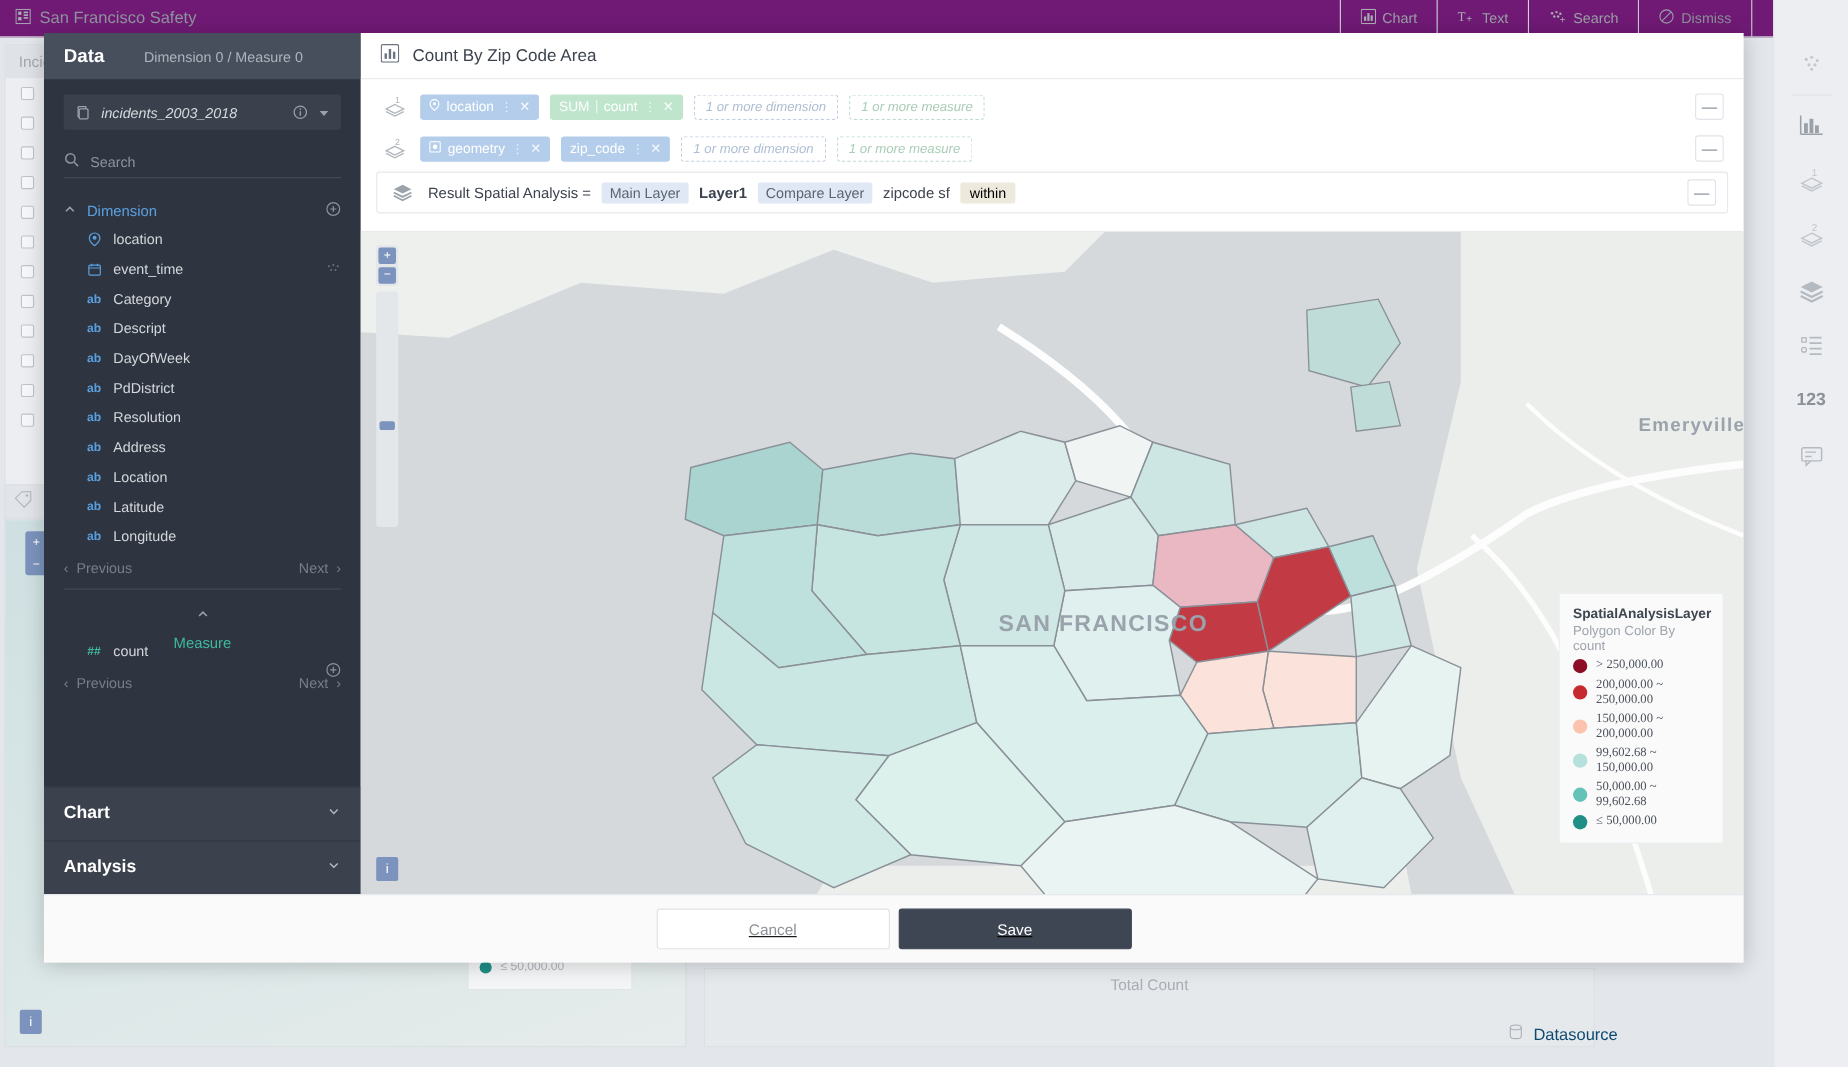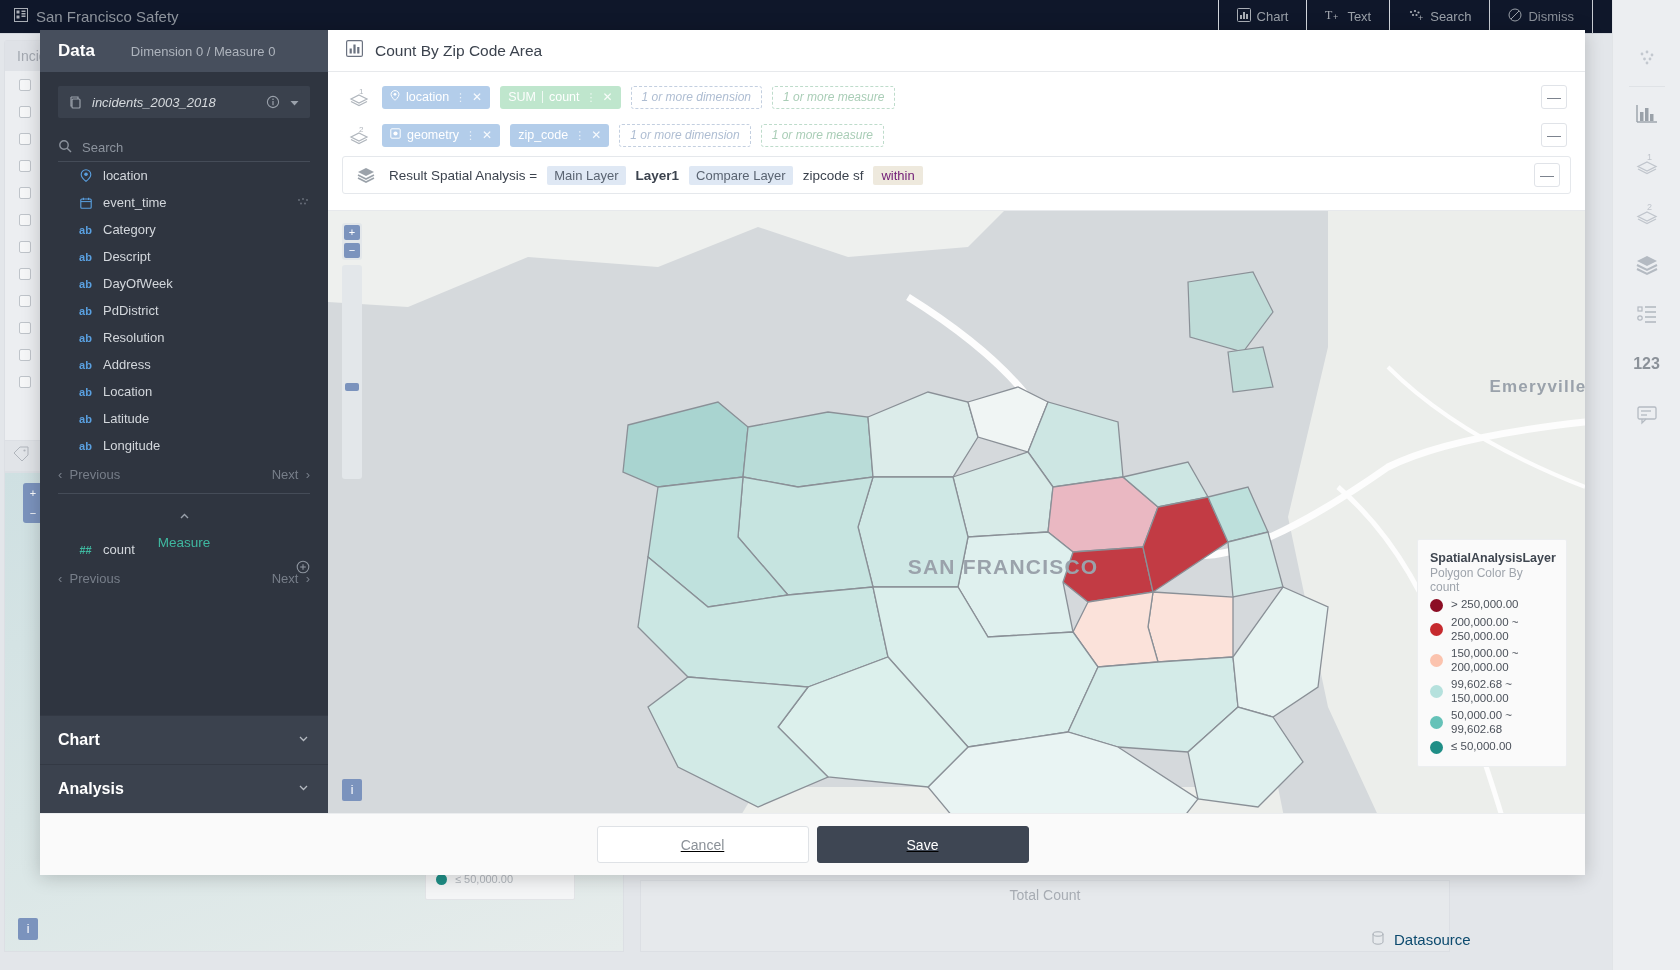--- a/index.html
+++ b/index.html
@@ -8,21 +8,21 @@
     font-family: "Liberation Sans", sans-serif;
     overflow: hidden;
     background: #e9ebee;
   }
   #root { position: relative; width: 1680px; height: 970px; }
 
   
   .bg-layer { position: absolute; inset: 0; background: #e3e6ea; }
   .bg-topbar {
     position: absolute; left: 0; top: 0; width: 1680px; height: 34px;
-    background: #0f172a; display: flex; align-items: center;
+    background: #701a75; display: flex; align-items: center;
     border-bottom: 1px solid #d2d6dc;
   }
   .bg-title {
     display: flex; align-items: center; gap: 8px;
     margin-left: 14px; font-size: 15px; color: #8f959e;
   }
   .bg-topbar-right { margin-left: auto; display: flex; align-items: stretch; height: 34px; }
   .bg-tb-btn {
     display: flex; align-items: center; gap: 6px;
     padding: 0 18px; font-size: 13px; color: #9aa0a8;
@@ -177,21 +177,21 @@
     border-radius: 3px; display: flex; align-items: center; justify-content: center;
     color: #7c838e; font-size: 14px; background: #fff;
   }
   .result-row {
     margin: 2px 14px 10px 14px; height: 38px;
     border: 1px solid #e5e8ec; border-radius: 3px;
     display: flex; align-items: center; gap: 10px; padding: 0 10px;
     font-size: 13.5px; color: #3c434e;
   }
   .tag-soft { background: #dfe8f4; color: #5a6472; padding: 2px 7px; border-radius: 2px; font-size: 13px; }
-  .tag-beige { background: #eee9dd; color: #701a75; padding: 2px 8px; border-radius: 2px; font-size: 13px; }
+  .tag-beige { background: #eee9dd; color: #000000; padding: 2px 8px; border-radius: 2px; font-size: 13px; }
 
   
   .map-wrap { flex: 1; position: relative; overflow: hidden; background: #d6dadd; }
   .map-svg { position: absolute; inset: 0; width: 100%; height: 100%; }
   .zoom-ctl {
     position: absolute; left: 14px; top: 12px; width: 20px;
     display: flex; flex-direction: column; align-items: center; z-index: 3;
   }
   .zoom-box { width: 20px; background: #e3e7ea; border-radius: 3px; padding: 2px; }
   .zoom-btn {
@@ -212,21 +212,21 @@
   }
   .legend {
     position: absolute; right: 18px; bottom: 46px; width: 150px;
     background: #fafafa; border: 1px solid #eceef0; border-radius: 2px;
     padding: 11px 12px 12px 12px; z-index: 3;
   }
   .legend-title { font-size: 12.5px; font-weight: bold; color: #3f4650; }
   .legend-sub { font-size: 12px; color: #9ea4ac; margin-top: 1px; margin-bottom: 4px; }
   .legend-item { display: flex; align-items: center; gap: 8px; margin-top: 4px; }
   .legend-dot { width: 13px; height: 13px; border-radius: 50%; flex-shrink: 0; }
-  .legend-lab { font-size: 11.5px; color: #4b515a; line-height: 1.18; }
+  .legend-lab { font-size: 11.5px; color: #4b515a; line-height: 1.18; font-family: Liberation Serif, serif; }
   .map-label { fill: #9aa2ab; font-weight: bold; letter-spacing: 1.2px; }
 
   
   .modal-foot {
     height: 62px; background: #fafafa; border-top: 1px solid #ebedef;
     display: flex; align-items: center; justify-content: center; gap: 8px; text-decoration: underline;
   }
   .btn-cancel {
     width: 212px; height: 37px; background: #fff; border: 1px solid #dfe2e6; border-radius: 3px;
     color: #8b9198; font-size: 14px; display: flex; align-items: center; justify-content: center;
@@ -504,20 +504,35 @@
           <div class="search-row">
             <span>
               <svg width="14" height="14" viewBox="0 0 14 14">
                   <circle cx="6" cy="6" r="4.2" fill="none" stroke="#8c939d" stroke-width="1.4"></circle>
                   <line x1="9.2" y1="9.2" x2="13" y2="13" stroke="#8c939d" stroke-width="1.4"></line>
                 </svg>
             </span>
             <span class="search-ph">Search</span>
           </div>
 
+          <div class="sect-head dim">
+            <span>
+              <svg width="11" height="11" viewBox="0 0 11 11">
+                  <polyline points="2,7 5.5,3.5 9,7" fill="none" stroke="#9aa1ab" stroke-width="1.4"></polyline>
+                </svg>
+            </span>
+            <span>Dimension</span>
+            <span class="plus">
+              <svg width="14" height="14" viewBox="0 0 14 14">
+                  <circle cx="7" cy="7" r="5.8" fill="none" stroke="#8c939d" stroke-width="1.1"></circle>
+                  <line x1="4.2" y1="7" x2="9.8" y2="7" stroke="#8c939d" stroke-width="1.1"></line>
+                  <line x1="7" y1="4.2" x2="7" y2="9.8" stroke="#8c939d" stroke-width="1.1"></line>
+                </svg>
+            </span>
+          </div>
 
           <div class="field-row">
             <span class="f-ic blue">
               <svg width="12" height="13" viewBox="0 0 12 13">
                   <path d="M6 0.8 C3.3 0.8 1.2 2.9 1.2 5.5 C1.2 8.4 6 12.4 6 12.4 C6 12.4 10.8 8.4 10.8 5.5 C10.8 2.9 8.7 0.8 6 0.8 Z" fill="none" stroke="#5aa0e0" stroke-width="1.1"></path>
                   <circle cx="6" cy="5.2" r="1.8" fill="#5aa0e0"></circle>
                 </svg>
             </span>
             <span>location</span>
           </div>

